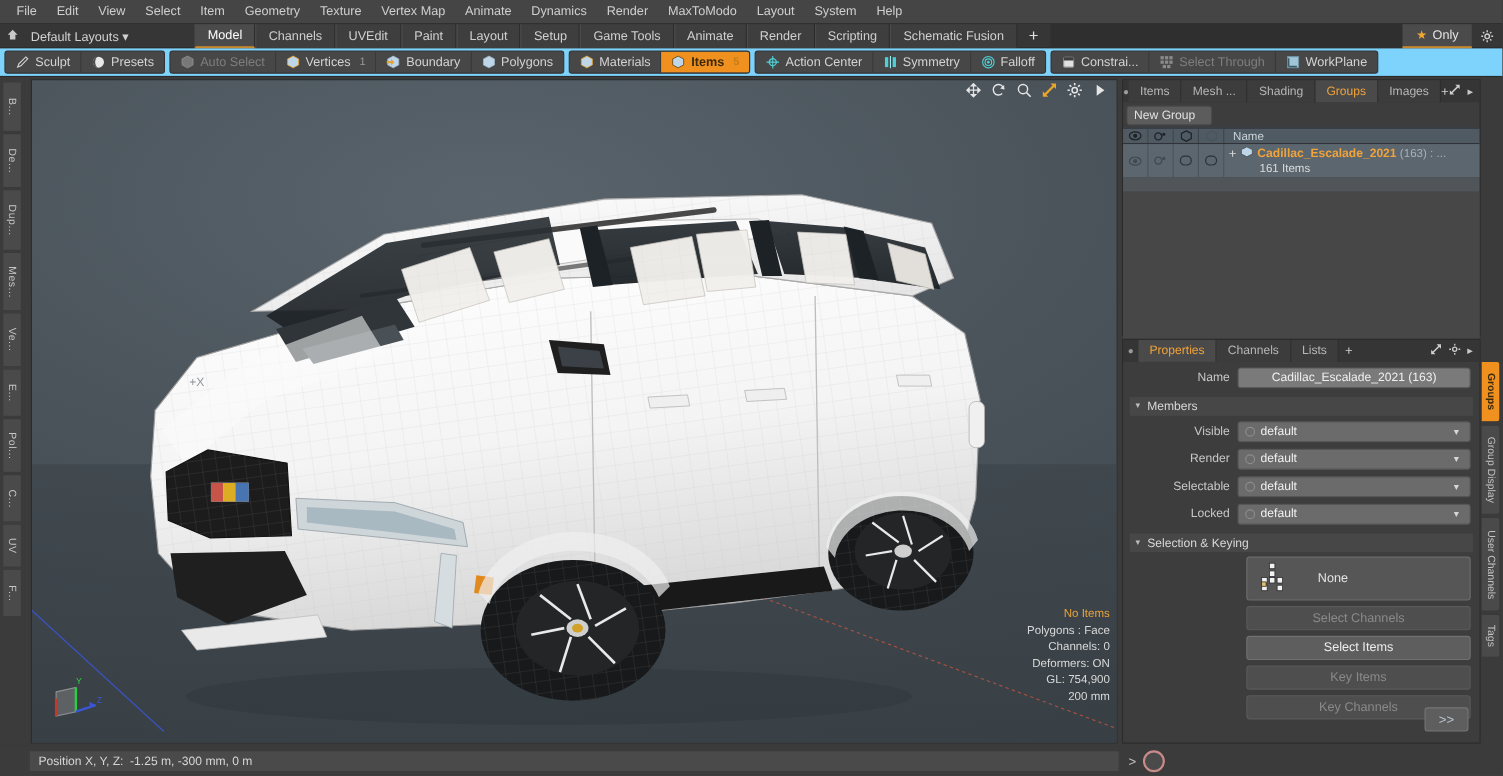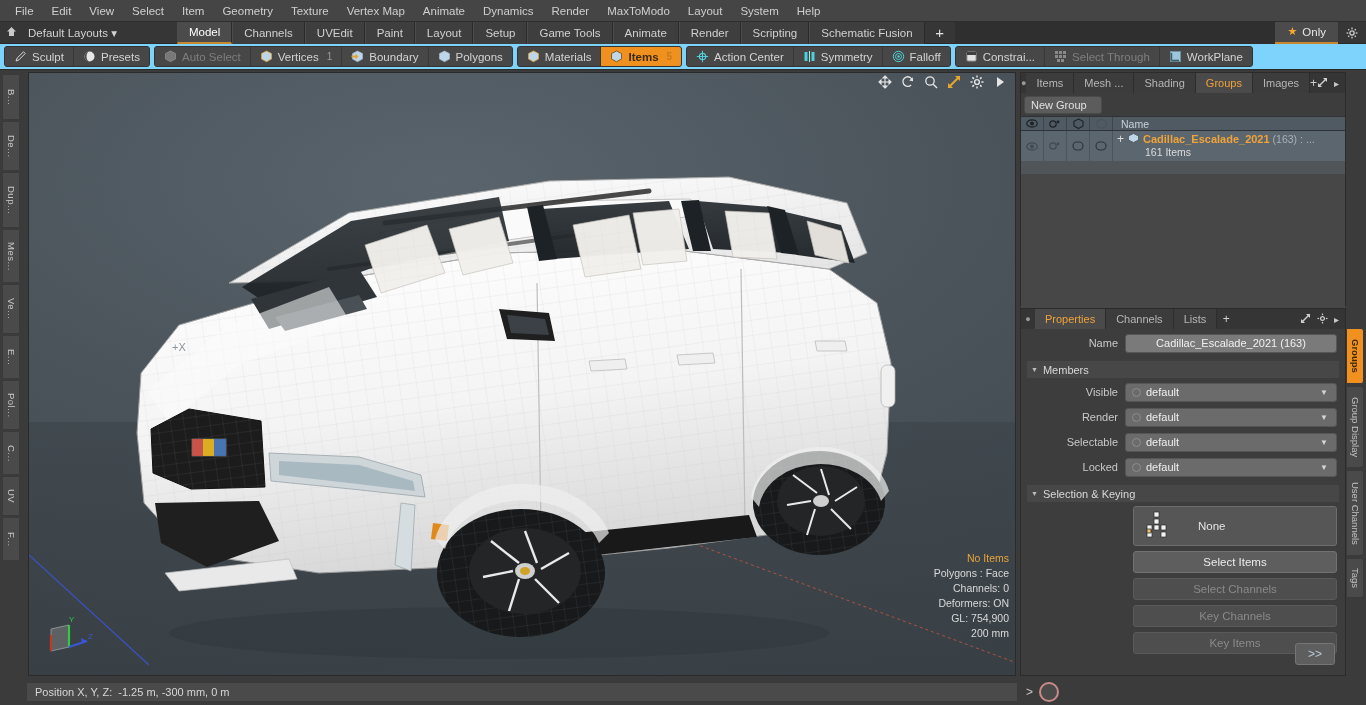--- a/index.html
+++ b/index.html
@@ -877,24 +877,24 @@
               <rect x="17" y="14" width="5" height="5"></rect>
             <rect x="3" y="21" width="5" height="5"></rect>
               <rect x="17" y="21" width="5" height="5"></rect>
           </g>
           <rect x="3" y="18" width="4" height="4" fill="#e8c06a" stroke="#2a2a2a" stroke-width=".7"></rect>
         </svg>
       </span>
       <span class="lbl">None</span>
     </div>
 
+    <div class="pbtn dis">Select Channels</div>
     <div class="pbtn">Select Items</div>
-    <div class="pbtn dis">Select Channels</div>
+    <div class="pbtn dis">Key Items</div>
     <div class="pbtn dis">Key Channels</div>
-    <div class="pbtn dis">Key Items</div>
 
     <div class="gobtn">&gt;&gt;</div>
   </div>
 
   <div class="righttabs">
     <div class="rtab active" style="height:56px">Groups</div>
     <div class="rtab" style="height:82px">Group Display</div>
     <div class="rtab" style="height:86px">User Channels</div>
     <div class="rtab" style="height:40px">Tags</div>
   </div>

